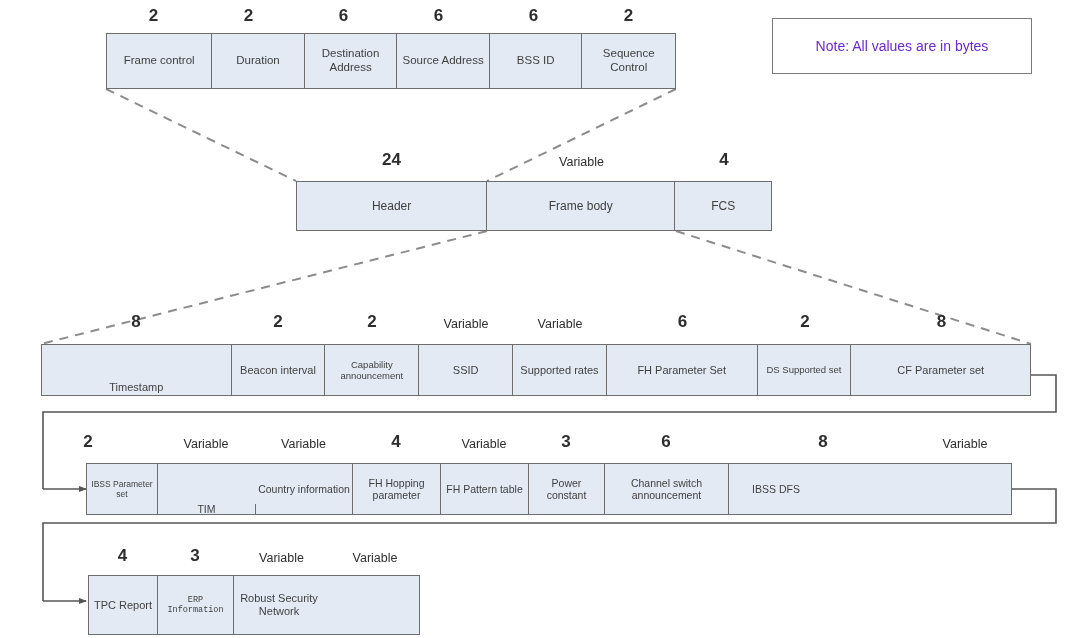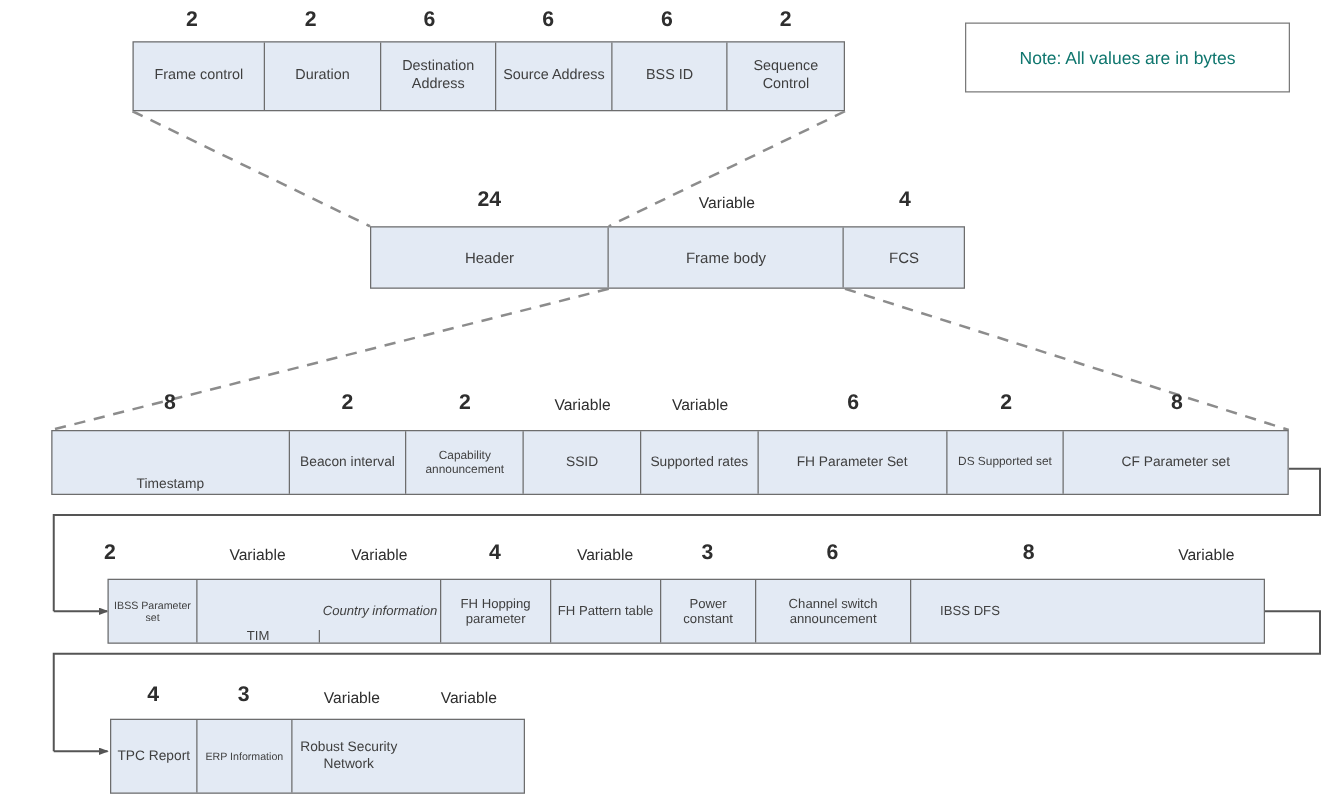--- a/index.html
+++ b/index.html
@@ -56,21 +56,21 @@
   
   .note-box {
     position: absolute;
     box-sizing: border-box;
     border: 1.5px solid #7a7a7a;
     background: #ffffff;
     display: flex;
     align-items: center;
     justify-content: center;
     font-size: 14px;
-    color: #0f766e;
+    color: #6d28d9;
   }
 
   
   svg.overlay {
     position: absolute;
     left: 0; top: 0;
     width: 1072px;
     height: 638px;
     pointer-events: none;
   }
@@ -211,21 +211,21 @@
   <div class="sizelab num" style="left:728px; top:432px; width:190px;">8</div>
   <div class="sizelab var" style="left:918px; top:437px; width:94px;">Variable</div>
 
   <div class="row r4" style="left:86px; top:463px; width:926px; height:52px;">
     <div class="cell tiny" style="width:71px;">
       <span>IBSS Parameter set</span>
       </div>
     <div class="cell" style="width:98px;margin-top:40px;">
       <span>TIM</span>
       </div>
-    <div class="cell" style="width:97px;font-style:italic;">
+    <div class="cell" style="width:97px;">
       <span>Country information</span>
       </div>
     <div class="cell" style="width:88px;">
       <span>FH Hopping parameter</span>
       </div>
     <div class="cell" style="width:88px;">
       <span>FH Pattern table</span>
       </div>
     <div class="cell" style="width:76px;">
       <span>Power constant</span>
@@ -240,21 +240,21 @@
 
   <div class="sizelab num" style="left:88px; top:546px; width:69px;">4</div>
   <div class="sizelab num" style="left:157px; top:546px; width:76px;">3</div>
   <div class="sizelab var" style="left:233px; top:551px; width:97px;">Variable</div>
   <div class="sizelab var" style="left:330px; top:551px; width:90px;">Variable</div>
 
   <div class="row r5" style="left:88px; top:575px; width:332px; height:60px;">
     <div class="cell" style="width:69px;">
       <span>TPC Report</span>
       </div>
-    <div class="cell tiny" style="width:76px;">
+    <div class="cell tiny" style="width:76px;font-family:Liberation Mono, monospace;">
       <span>ERP Information</span>
       </div>
     <div class="cell" style="width:90px;">
       <span>Robust Security Network</span>
       </div>
   </div>
 
 </div>
 
 </body></html>

